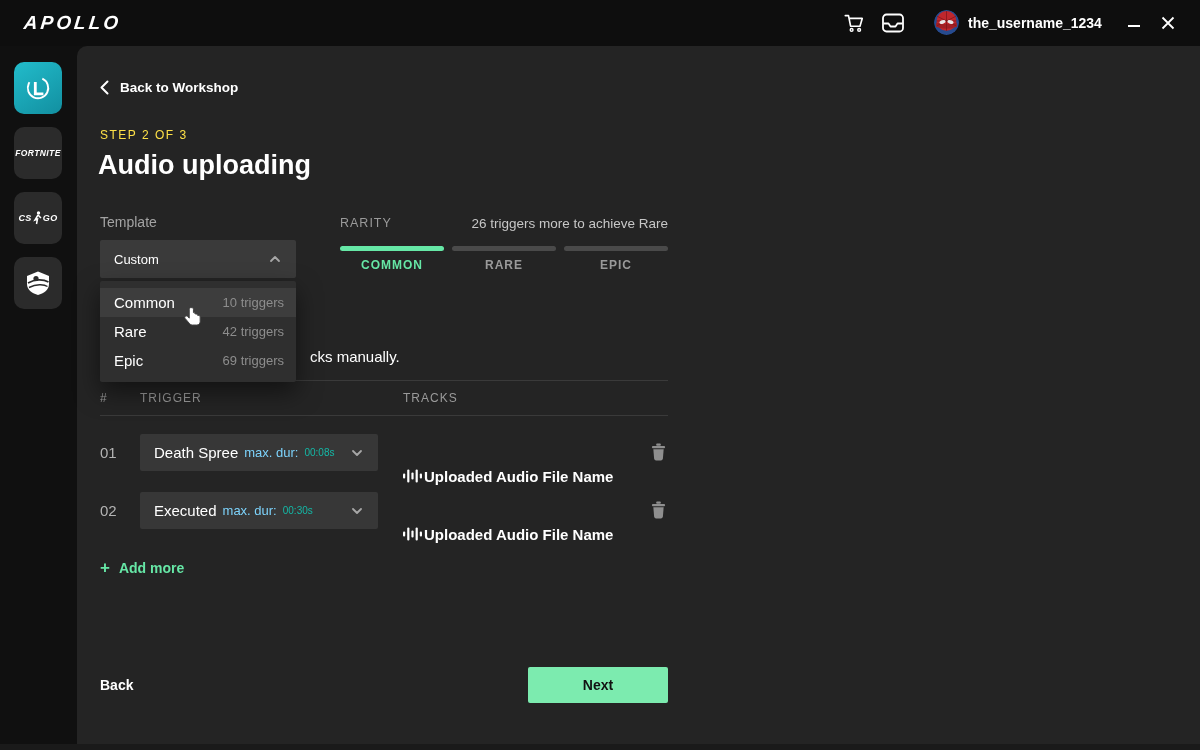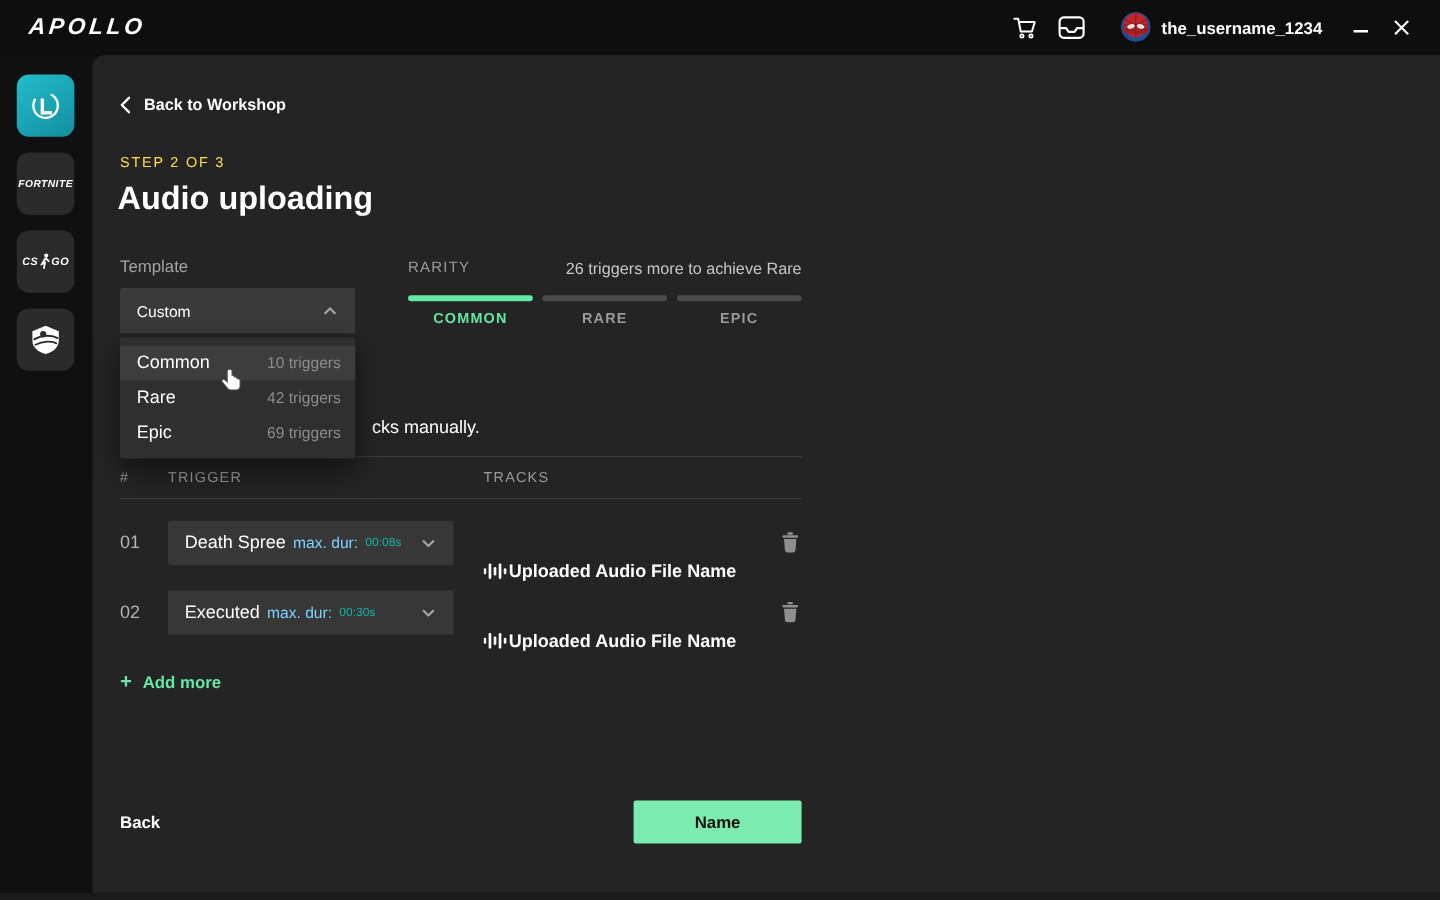--- a/index.html
+++ b/index.html
@@ -280,17 +280,17 @@
     </svg>
   </div>
 
   <div class="abs add-more">
     <span class="plus">+</span>
     <span class="am-label">Add more</span>
   </div>
 
   <div class="abs back-btn">Back</div>
   <div class="abs next-btn">
-    <span>Name</span>
+    <span>Next</span>
   </div>
 
   <div class="abs bottom-strip"></div>
 </div>
 
 </body></html>

